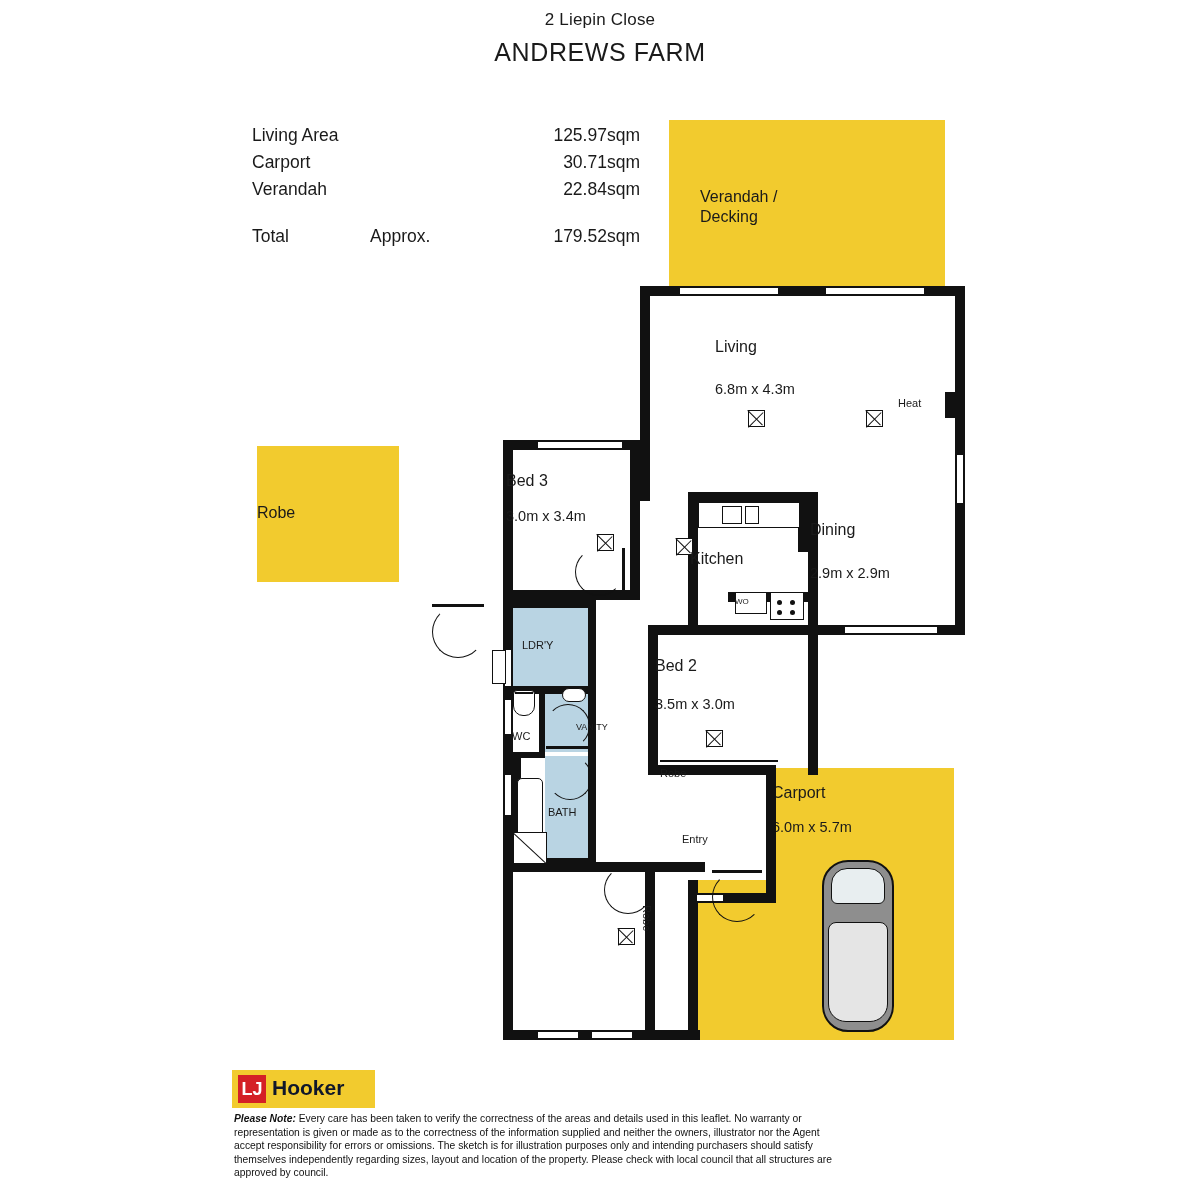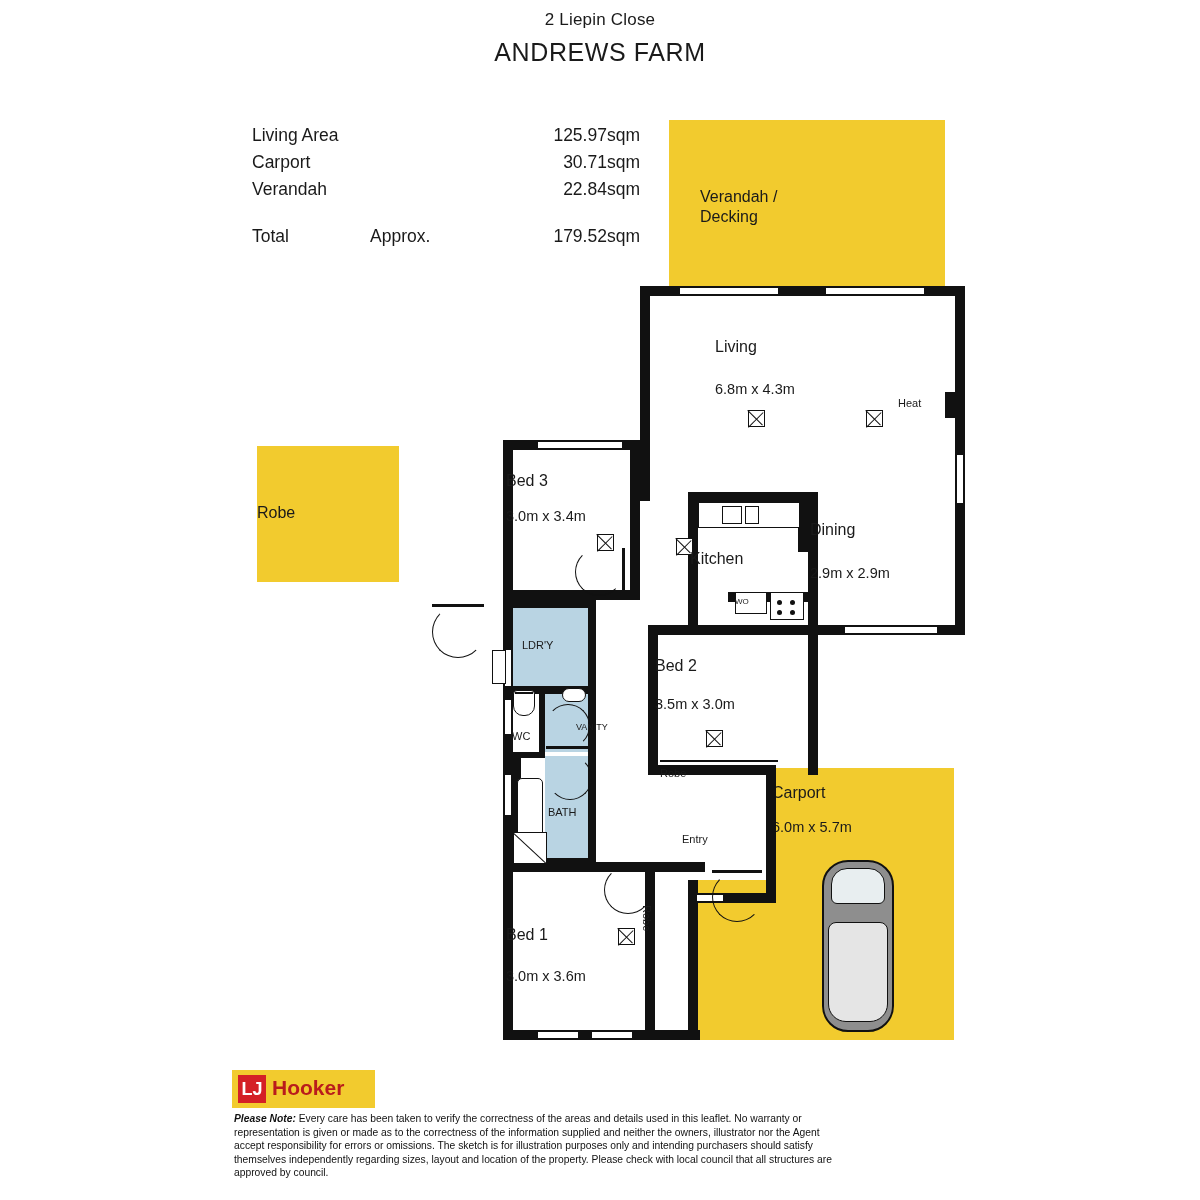--- a/index.html
+++ b/index.html
@@ -53,21 +53,21 @@
   .fan::before { border-top:1.4px solid #111; transform-origin:0 0; transform:rotate(45deg); width:21px; }
   .fan::after  { border-top:1.4px solid #111; transform-origin:0 0; transform:rotate(-45deg); width:21px; top:16px; }
 
   .thin { position:absolute; border:1.4px solid #111; background:#fff; }
   .thinline { position:absolute; background:#111; }
 
   
   .logo { position:absolute; left:232px; top:1070px; width:143px; height:38px; background:#f2cb2e; }
   .logo .lj { position:absolute; left:6px; top:5px; width:28px; height:28px; background:#d42026; color:#fff;
               font-size:18px; font-weight:bold; text-align:center; line-height:28px; }
-  .logo .hk { position:absolute; left:40px; top:6px; font-size:21px; font-weight:bold; color:#b91c1c; }
+  .logo .hk { position:absolute; left:40px; top:6px; font-size:21px; font-weight:bold; color:#0f172a; }
 
   .disclaimer { position:absolute; left:234px; top:1112px; width:600px; font-size:10.3px; line-height:13.6px; color:#111; }
   .disclaimer b { font-weight:bold;font-style:italic; }
 </style>
 </head>
 <body>
 
 <div class="stage">
 
   <div class="title-block">
@@ -248,24 +248,20 @@
   <div class="lab" style="left:506px; top:471px; width:130px;">
     <div class="rm-name">Bed 3</div>
     <div class="rm-dim" style="margin-top:16px;">3.0m x 3.4m</div>
   </div>
 
   <div class="lab" style="left:655px; top:656px; width:148px;">
     <div class="rm-name">Bed 2</div>
     <div class="rm-dim" style="margin-top:19px;">3.5m x 3.0m</div>
   </div>
 
-  <div class="lab" style="left:506px; top:925px; width:128px;">
-    <div class="rm-name">Bed 1</div>
-    <div class="rm-dim" style="margin-top:22px;">3.0m x 3.6m</div>
-  </div>
 
   <div class="lab rm-small" style="left:522px; top:638px; width:64px;">LDR'Y</div>
   <div class="lab rm-small" style="left:512px; top:729px; width:32px;">WC</div>
   <div class="lab rm-tiny" style="left:576px; top:722px; width:46px; font-size:9px;">VANITY</div>
   <div class="lab rm-small" style="left:548px; top:805px; width:46px;">BATH</div>
   <div class="lab rm-small" style="left:660px; top:766px; width:118px;">Robe</div>
   <div class="lab rm-small" style="left:640px; top:905px; width:14px; writing-mode:vertical-rl;">Robe</div>
   <div class="lab rm-small" style="left:682px; top:832px; width:52px;">Entry</div>
 
   <div class="logo">

